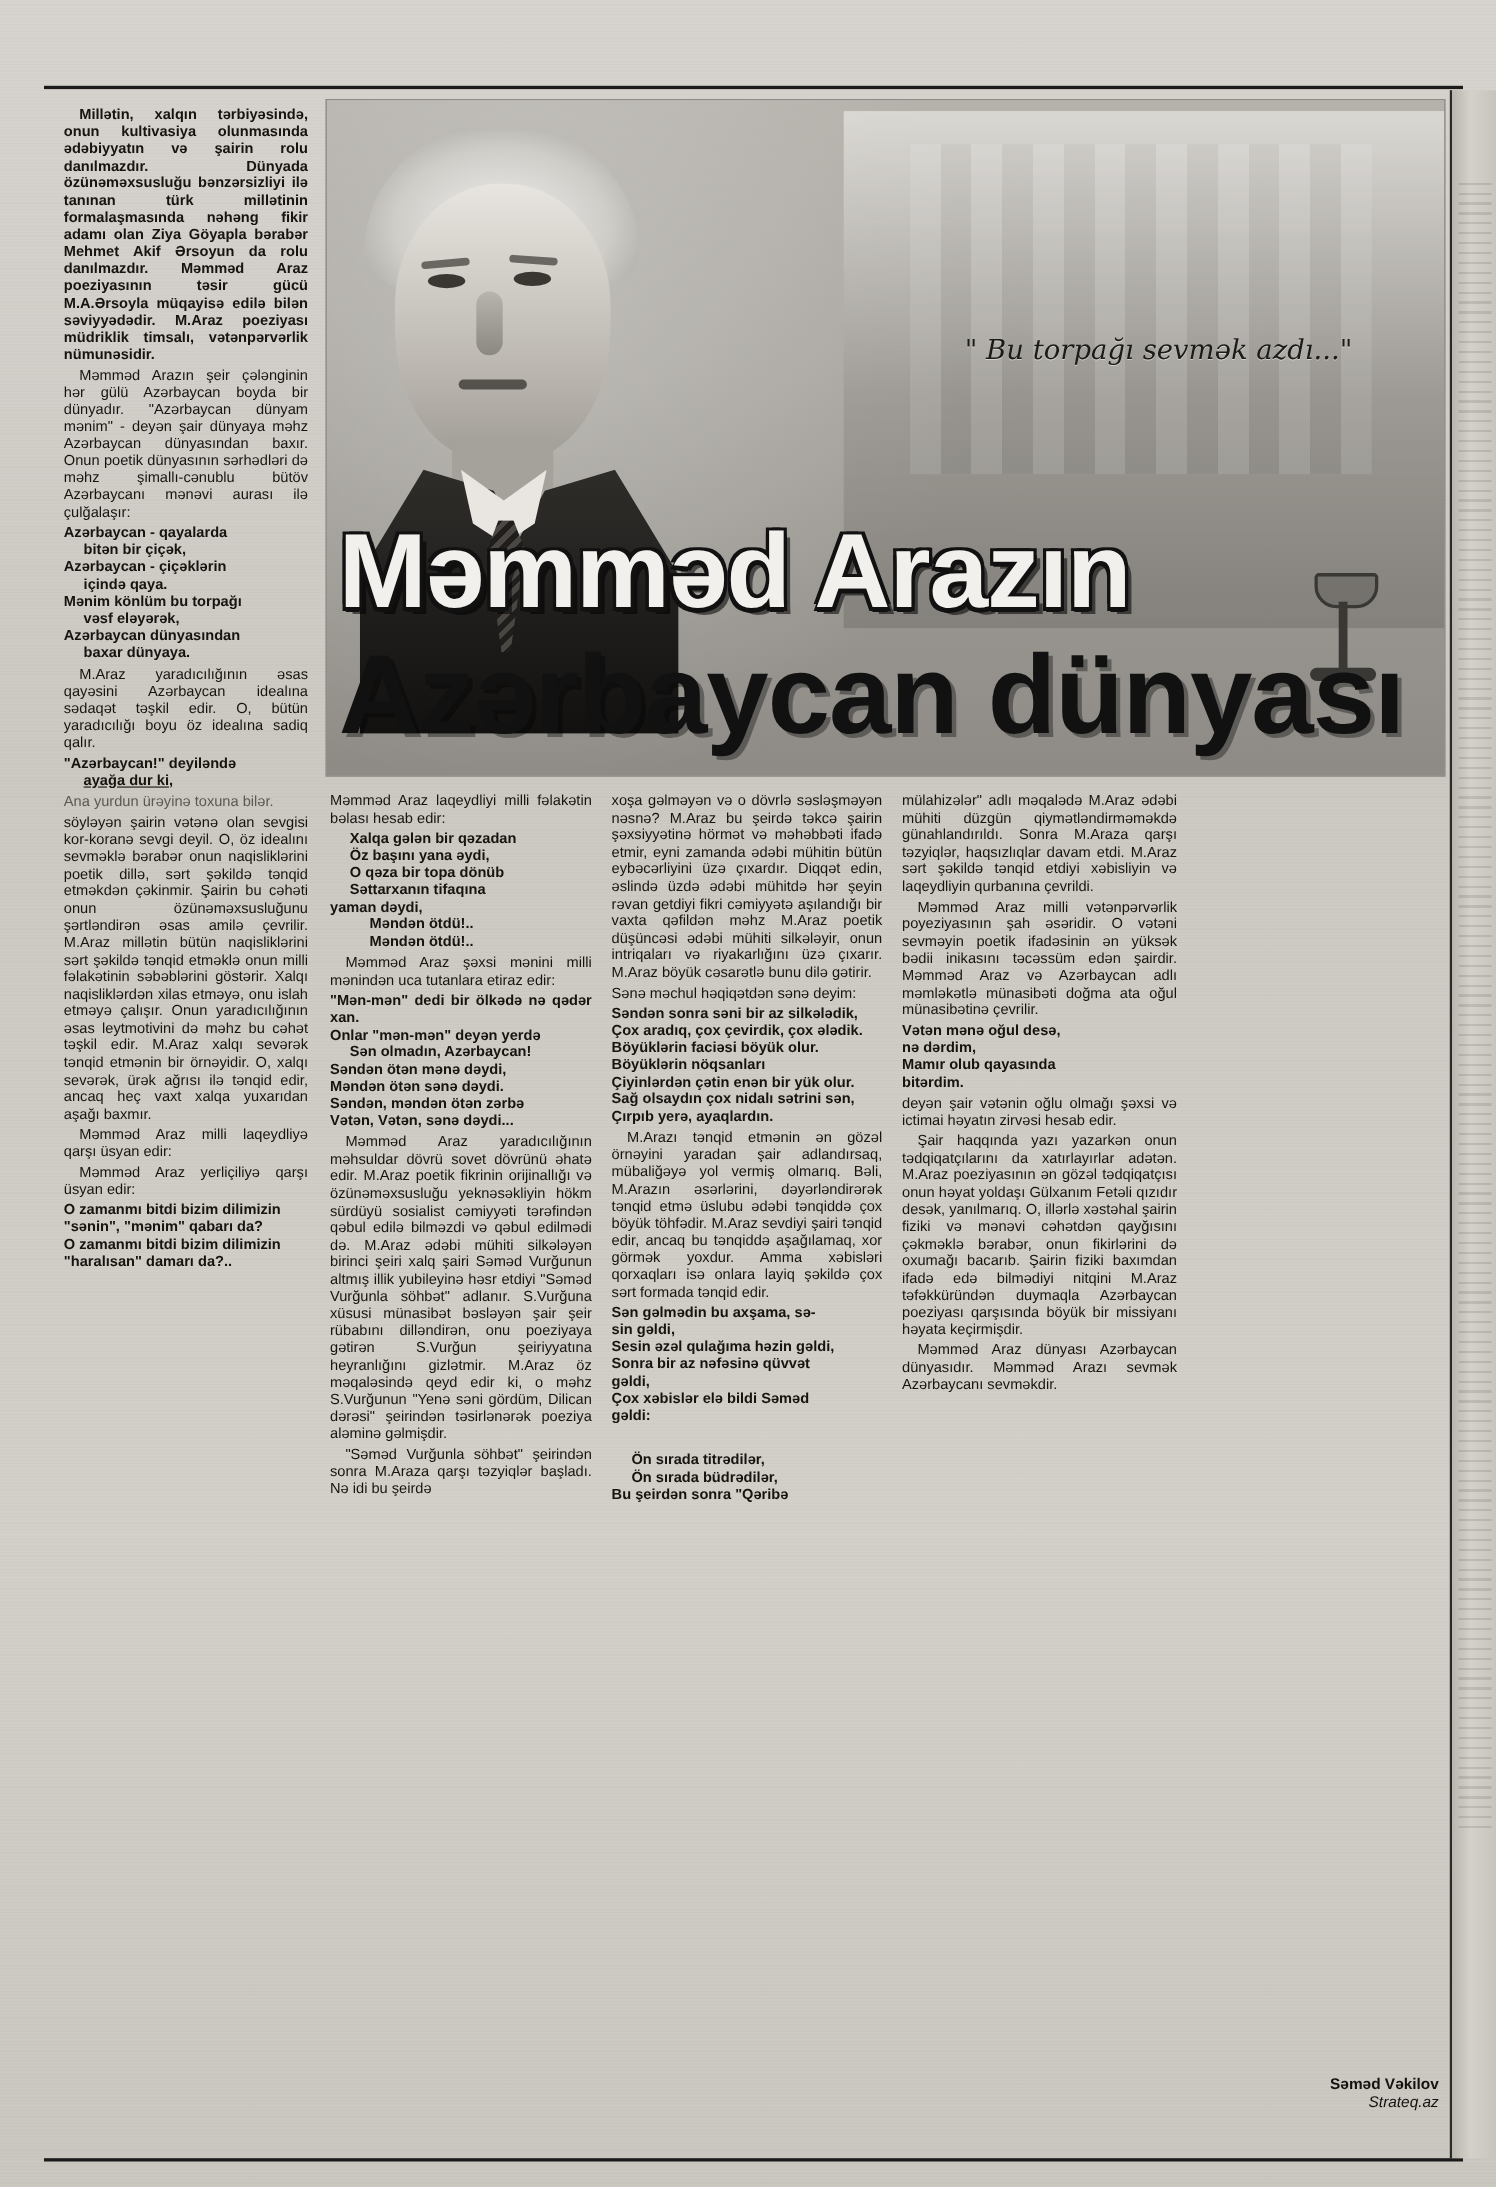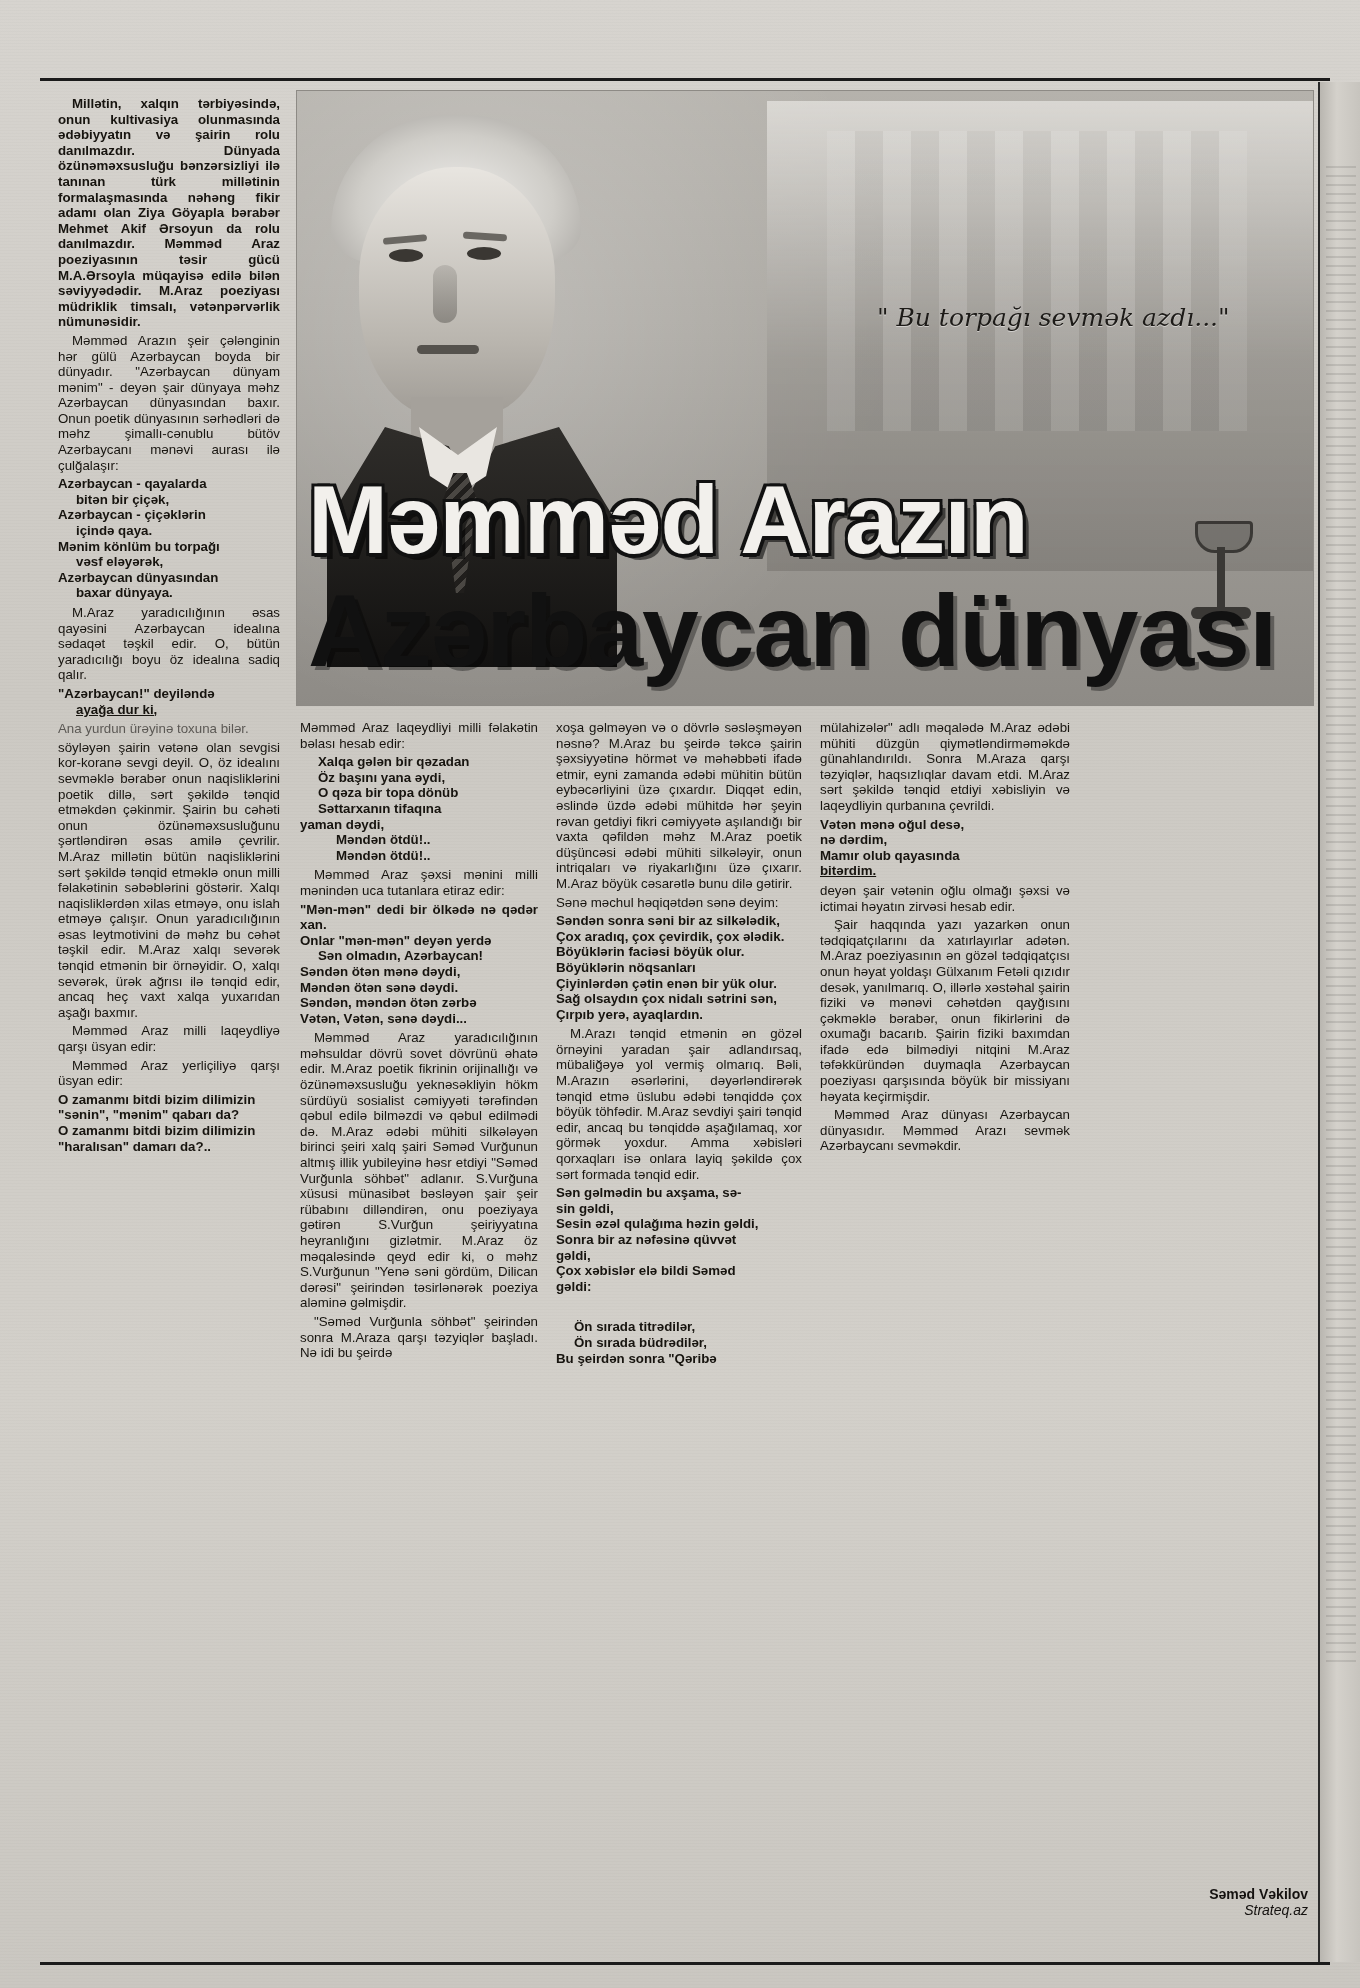--- a/index.html
+++ b/index.html
@@ -302,25 +302,26 @@
         <div style="text-indent: 0px;">gəldi,</div>
         <div style="text-indent: 0px;">Çox xəbislər elə bildi Səməd</div>
         <div style="text-indent: 0px;">gəldi:</div>
         <div style="text-indent: 18px; margin-top: 25px;">Ön sırada titrədilər,</div>
         <div style="text-indent: 18px;">Ön sırada büdrədilər,</div>
         <div style="text-indent: 0px;">Bu şeirdən sonra "Qəribə</div>
       </div>
     </div>
   <div class="col" id="c4">
       <p class="noind">mülahizələr" adlı məqalədə M.Araz ədəbi mühiti düzgün qiymətləndirməməkdə günahlandırıldı. Sonra M.Araza qarşı təzyiqlər, haqsızlıqlar davam etdi. M.Araz sərt şəkildə tənqid etdiyi xəbisliyin və laqeydliyin qurbanına çevrildi.</p>
+      <p>Məmməd Araz milli vətənpərvərlik poyeziyasının şah əsəridir. O vətəni sevməyin poetik ifadəsinin ən yüksək bədii inikasını təcəssüm edən şairdir. Məmməd Araz və Azərbaycan adlı məmləkətlə münasibəti doğma ata oğul münasibətinə çevrilir.</p>
       <div class="verse">
         <div style="text-indent: 0px;">Vətən mənə oğul desə,</div>
         <div style="text-indent: 0px;">nə dərdim,</div>
         <div style="text-indent: 0px;">Mamır olub qayasında</div>
-        <div style="text-indent: 0px; text-decoration: underline;">bitərdim.</div>
+        <div style="text-indent: 0px;">bitərdim.</div>
       </div>
       <p class="noind">deyən şair vətənin oğlu olmağı şəxsi və ictimai həyatın zirvəsi hesab edir.</p>
       <p>Şair haqqında yazı yazarkən onun tədqiqatçılarını da xatırlayırlar adətən. M.Araz poeziyasının ən gözəl tədqiqatçısı onun həyat yoldaşı Gülxanım Fetəli qızıdır desək, yanılmarıq. O, illərlə xəstəhal şairin fiziki və mənəvi cəhətdən qayğısını çəkməklə bərabər, onun fikirlərini də oxumağı bacarıb. Şairin fiziki baxımdan ifadə edə bilmədiyi nitqini M.Araz təfəkküründən duymaqla Azərbaycan poeziyası qarşısında böyük bir missiyanı həyata keçirmişdir.</p>
       <p>Məmməd Araz dünyası Azərbaycan dünyasıdır. Məmməd Arazı sevmək Azərbaycanı sevməkdir.</p>
     </div>
 
   <div class="signature">
     <div>Səməd Vəkilov</div>
     <div class="site">Strateq.az</div>
   </div>

